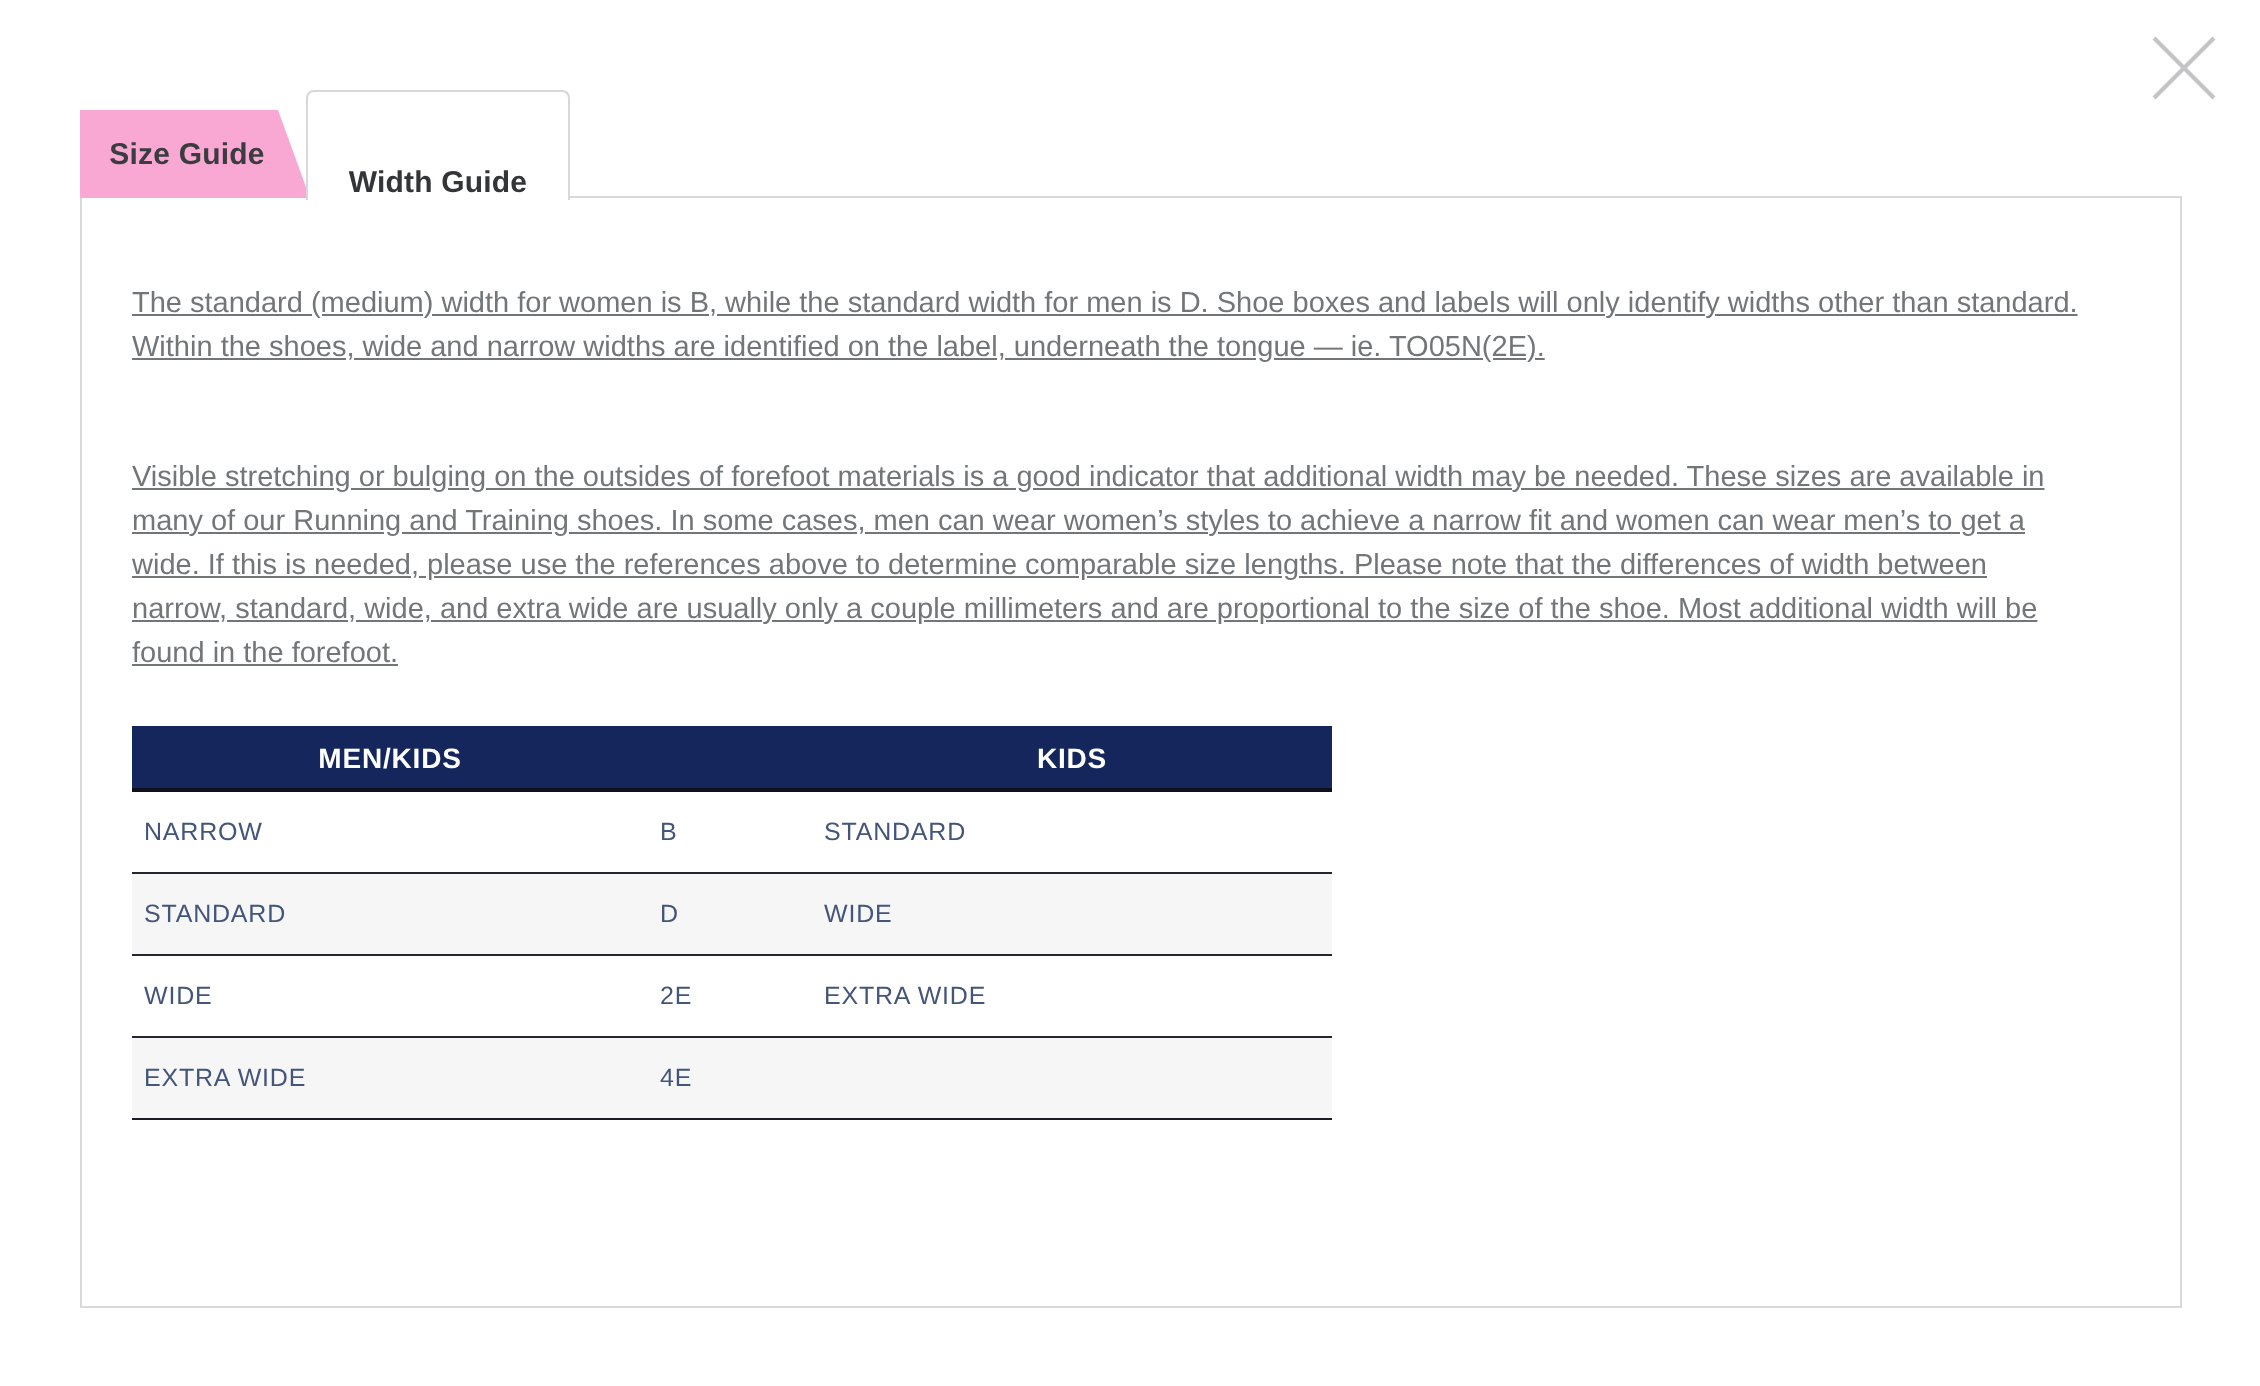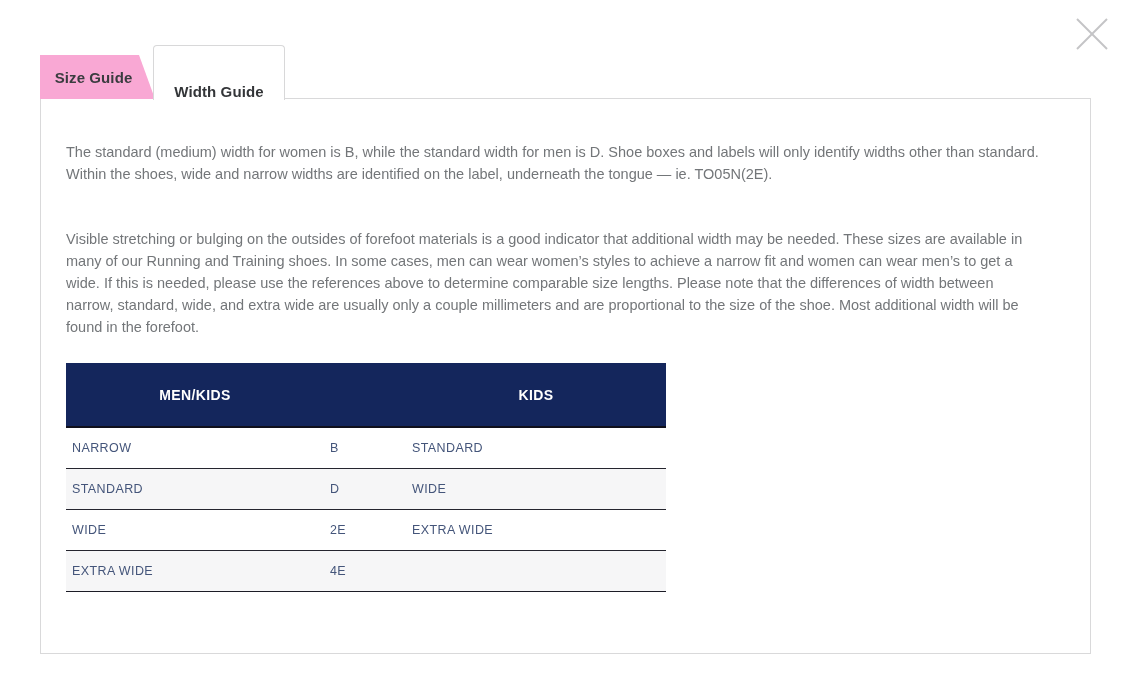--- a/index.html
+++ b/index.html
@@ -35,33 +35,33 @@
   }
   
   .panel{
     position:absolute;left:40px;top:98px;width:1051px;height:556px;
     background:#ffffff;border:1px solid #d9d9da;z-index:1;box-sizing:border-box;
   }
   .panel-text{
     position:absolute;left:25px;top:42px;width:978px;
     font-size:14.5px;line-height:22px;color:#737679;font-weight:normal;
   }
-  .panel-text p{margin:0;}
+  .panel-text p{margin:0;text-decoration:underline;}
   .panel-text p.intro{margin-bottom:21px;}
   
   .width-table{
     position:absolute;left:25px;top:264px;width:600px;
     border-collapse:collapse;table-layout:fixed;
   }
   .width-table col.c1{width:258px;}
   .width-table col.c2{width:82px;}
   .width-table col.c3{width:260px;}
   .width-table th{
     background:#14265c;color:#ffffff;font-size:14px;font-weight:bold;
-    letter-spacing:.4px;text-align:center;height:31px;padding:16px;
+    letter-spacing:.4px;text-align:center;height:31px;padding:0;
     border-bottom:2px solid #10101c;
   }
   .width-table td{
     height:40px;padding:0 0 0 6px;font-size:12.5px;letter-spacing:.4px;
     color:#44557a;text-align:left;border-bottom:1px solid #25252e;
     background:#ffffff;
   }
   .width-table tr.alt td{background:#f6f6f7;}
   .width-table tr:last-child td{border-bottom:1.5px solid #1c1c26;}
 </style>

